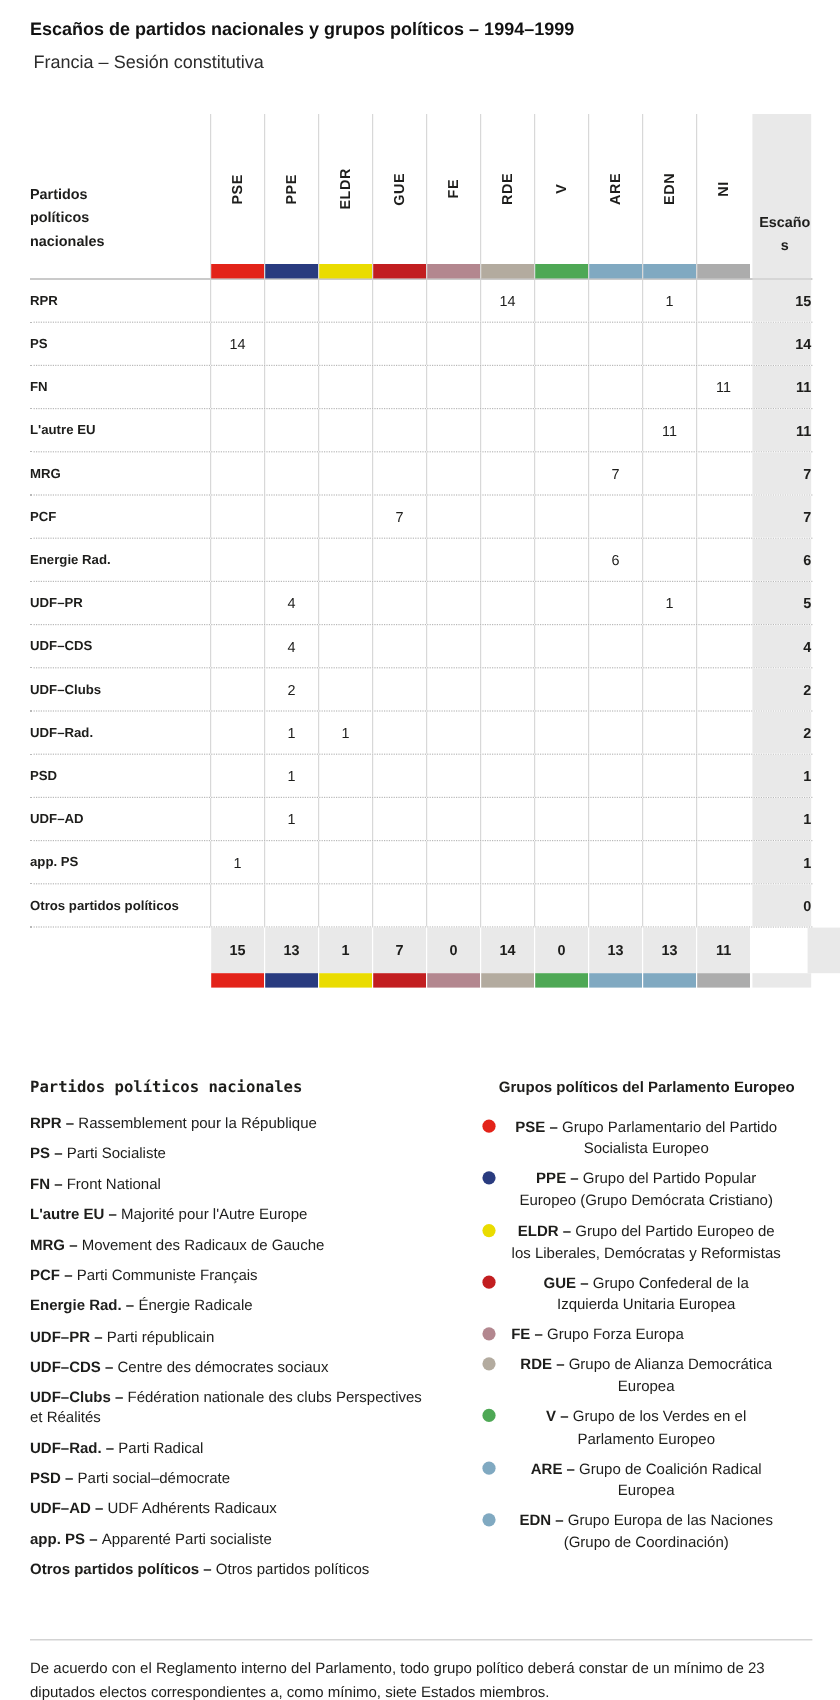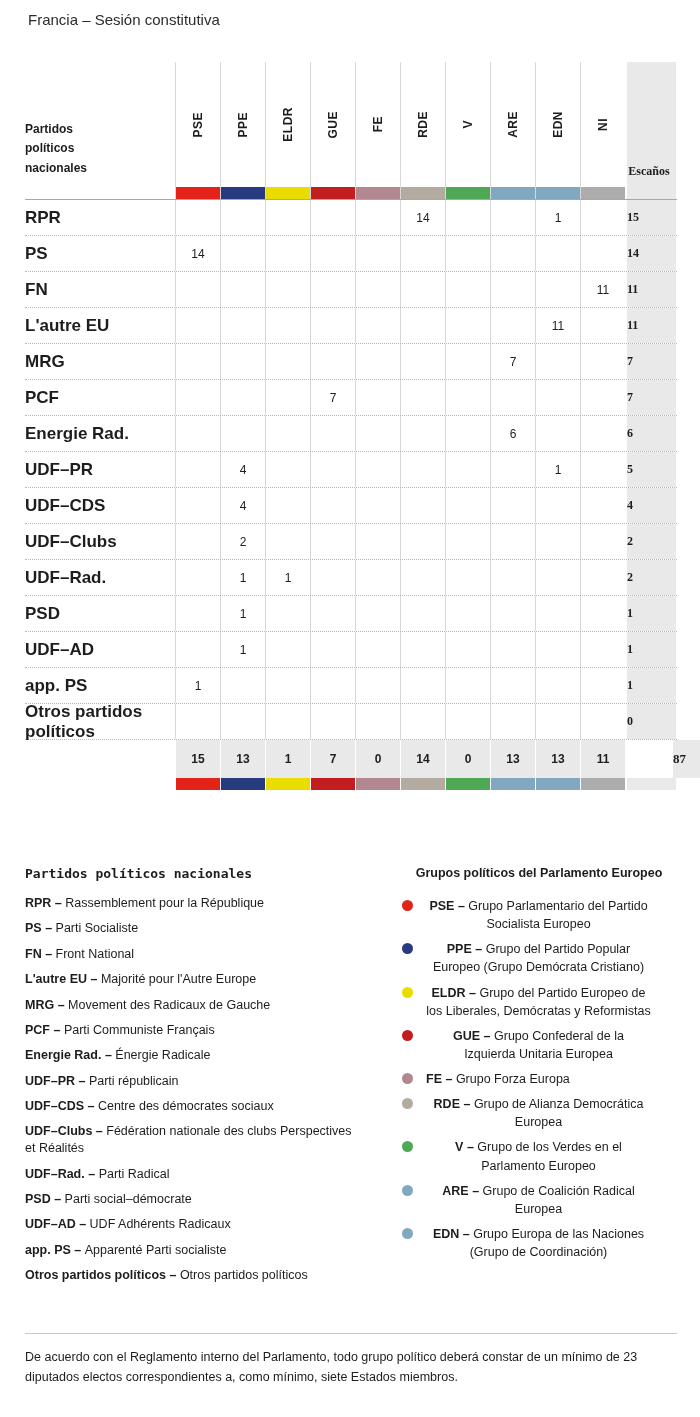--- a/index.html
+++ b/index.html
@@ -14,36 +14,36 @@
   .title{margin-top:16px;font-size:15px;font-weight:bold;color:#111;}
   .subtitle{margin-top:11px;font-size:15px;font-weight:400;color:#2c2c2c;padding-left:3px;}
 
   
   .tbl{margin-top:34px;}
   .trow{display:flex;}
   .lblcol{width:150px;flex:0 0 150px;box-sizing:border-box;}
   .gcell{width:45px;flex:0 0 45px;box-sizing:border-box;border-left:1px solid #d8d8d8;
          display:flex;align-items:center;justify-content:center;}
   .ecell{width:49px;flex:0 0 49px;box-sizing:border-box;margin-left:2px;background:#e9e9e9;
-         display:flex;align-items:center;justify-content:flex-start;font-family:Liberation Serif, serif;}
+         display:flex;align-items:center;justify-content:flex-end;}
 
   .thead{height:125px;}
   .thead .lblcol{display:flex;align-items:flex-end;padding-bottom:8px;}
   .head-label{font-size:12px;font-weight:bold;line-height:1.65;width:66px;overflow-wrap:anywhere;}
   .vtext{writing-mode:vertical-rl;transform:rotate(180deg);
          font-size:12px;font-weight:bold;letter-spacing:0.5px;white-space:nowrap;}
   .thead .ecell{align-items:flex-end;padding-bottom:6px;}
   .seats-label{font-size:12px;font-weight:bold;text-align:center;width:44px;overflow-wrap:anywhere;line-height:1.6;}
 
   .barrow{height:12px;border-bottom:1px solid #a8a8a8;}
   .barrow .gcell{padding:0;}
   .bar{width:100%;height:12px;}
 
   .drow{height:35px;align-items:center;border-bottom:1px dotted #b8b8b8;}
-  .drow .lblcol{font-size:17px;font-weight:bold;padding-right:6px;}
+  .drow .lblcol{font-size:11px;font-weight:bold;padding-right:6px;}
   .drow .gcell, .drow .ecell{height:35px;font-size:12px;}
   .drow .ecell{font-weight:bold;}
 
   .trowtot{height:38px;}
   .trowtot .gcell{background:#e9e9e9;border-left:1px solid #ffffff;font-size:12px;font-weight:bold;height:38px;}
   .trowtot .ecell{font-weight:bold;font-size:13px;height:38px;margin-left:48px;}
   .botbars{height:12px;}
   .botbars .gcell{border-left:1px solid #ffffff;padding:0;}
   .botbars .ecell{height:12px;}
 
@@ -62,20 +62,21 @@
 
   
   .rule{border-top:1px solid #c9c9c9;margin-top:40px;}
   .note{font-size:12.5px;line-height:1.6;padding:13px 2px 14px 0;color:#1d1d1b;}
 </style>
 </head>
 <body>
 
 <div class="page">
 
+  <div class="title">Escaños de partidos nacionales y grupos políticos – 1994–1999</div>
   <div class="subtitle">Francia – Sesión constitutiva</div>
 
   <div class="tbl">
     <div class="trow thead">
       <div class="lblcol">
         <span class="head-label">Partidos políticos nacionales</span>
       </div>
 
       <div class="gcell">
           <span class="vtext">PSE</span>

